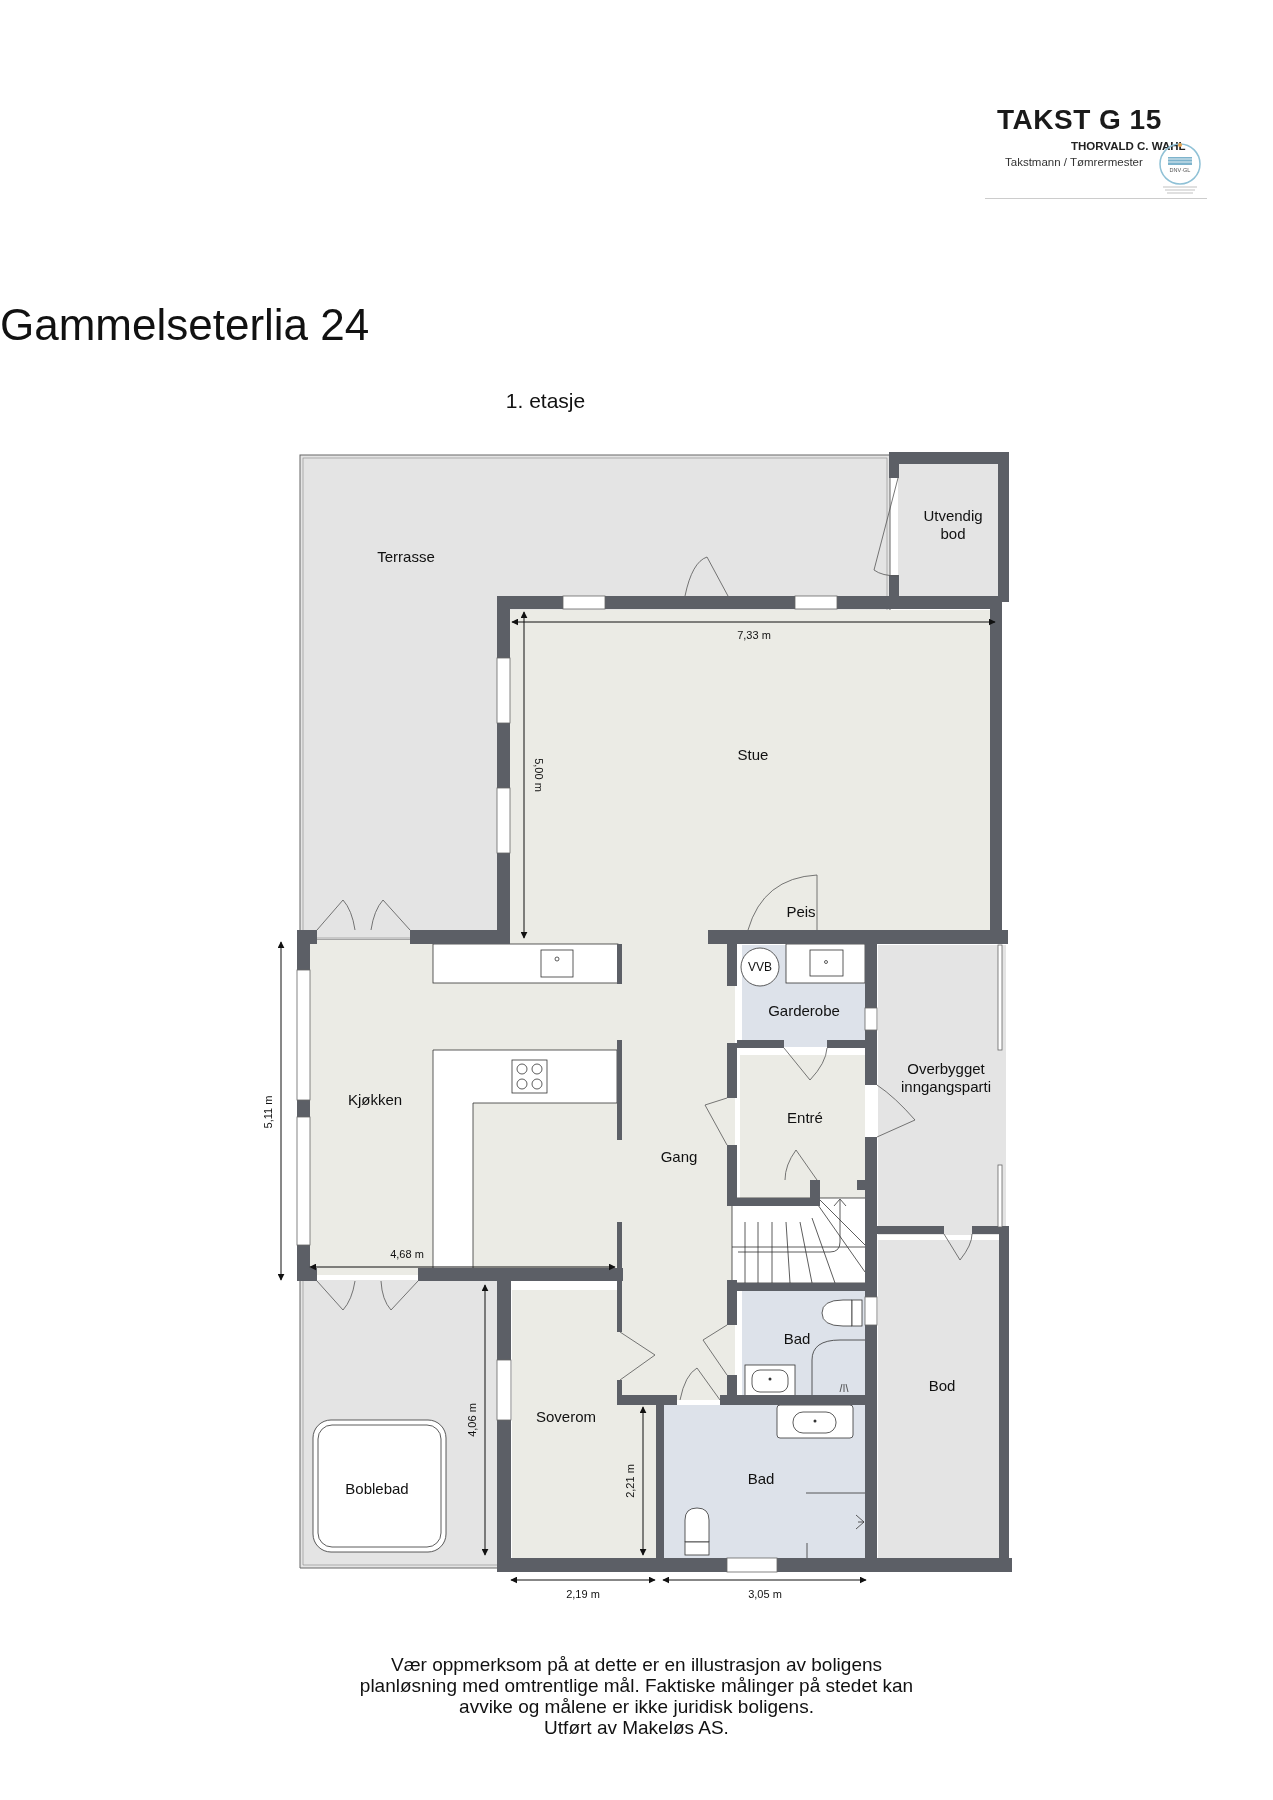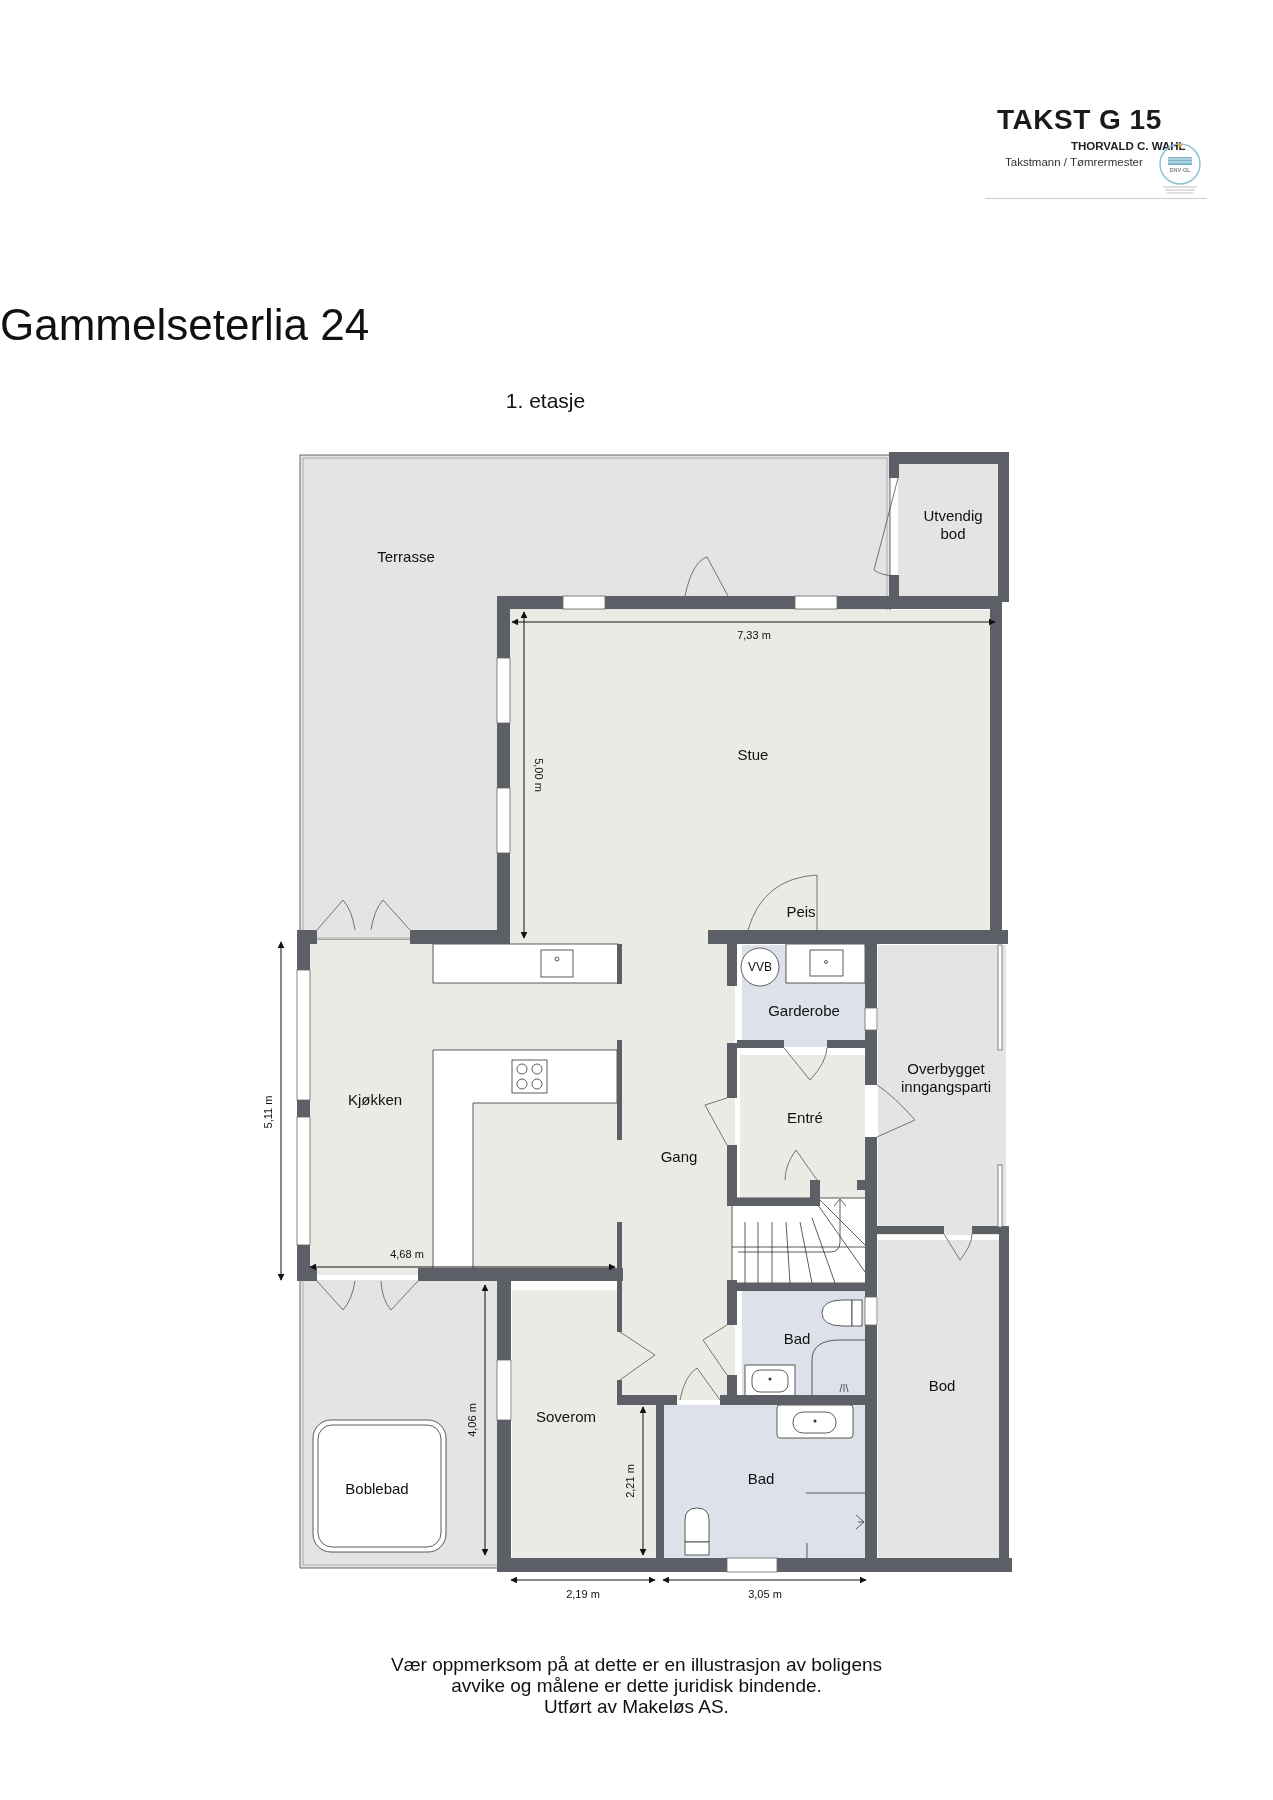--- a/index.html
+++ b/index.html
@@ -271,15 +271,16 @@
   <text class="dim-label" transform="translate(272,1112) rotate(-90)" text-anchor="middle">5,11 m</text>
   <text class="dim-label" x="407" y="1258" text-anchor="middle">4,68 m</text>
   <text class="dim-label" transform="translate(476,1420) rotate(-90)" text-anchor="middle">4,06 m</text>
   <text class="dim-label" transform="translate(634,1481) rotate(-90)" text-anchor="middle">2,21 m</text>
   <text class="dim-label" x="583" y="1598" text-anchor="middle">2,19 m</text>
   <text class="dim-label" x="765" y="1598" text-anchor="middle">3,05 m</text>
 </svg>
 
 <div class="disclaimer">
   <div>Vær oppmerksom på at dette er en illustrasjon av boligens</div>
-  <div>avvike og målene er dette juridisk bindende.</div>
+  <div>planløsning med omtrentlige mål. Faktiske målinger på stedet kan</div>
+  <div>avvike og målene er ikke juridisk boligens.</div>
   <div>Utført av Makeløs AS.</div>
 </div>
 
 </body></html>

